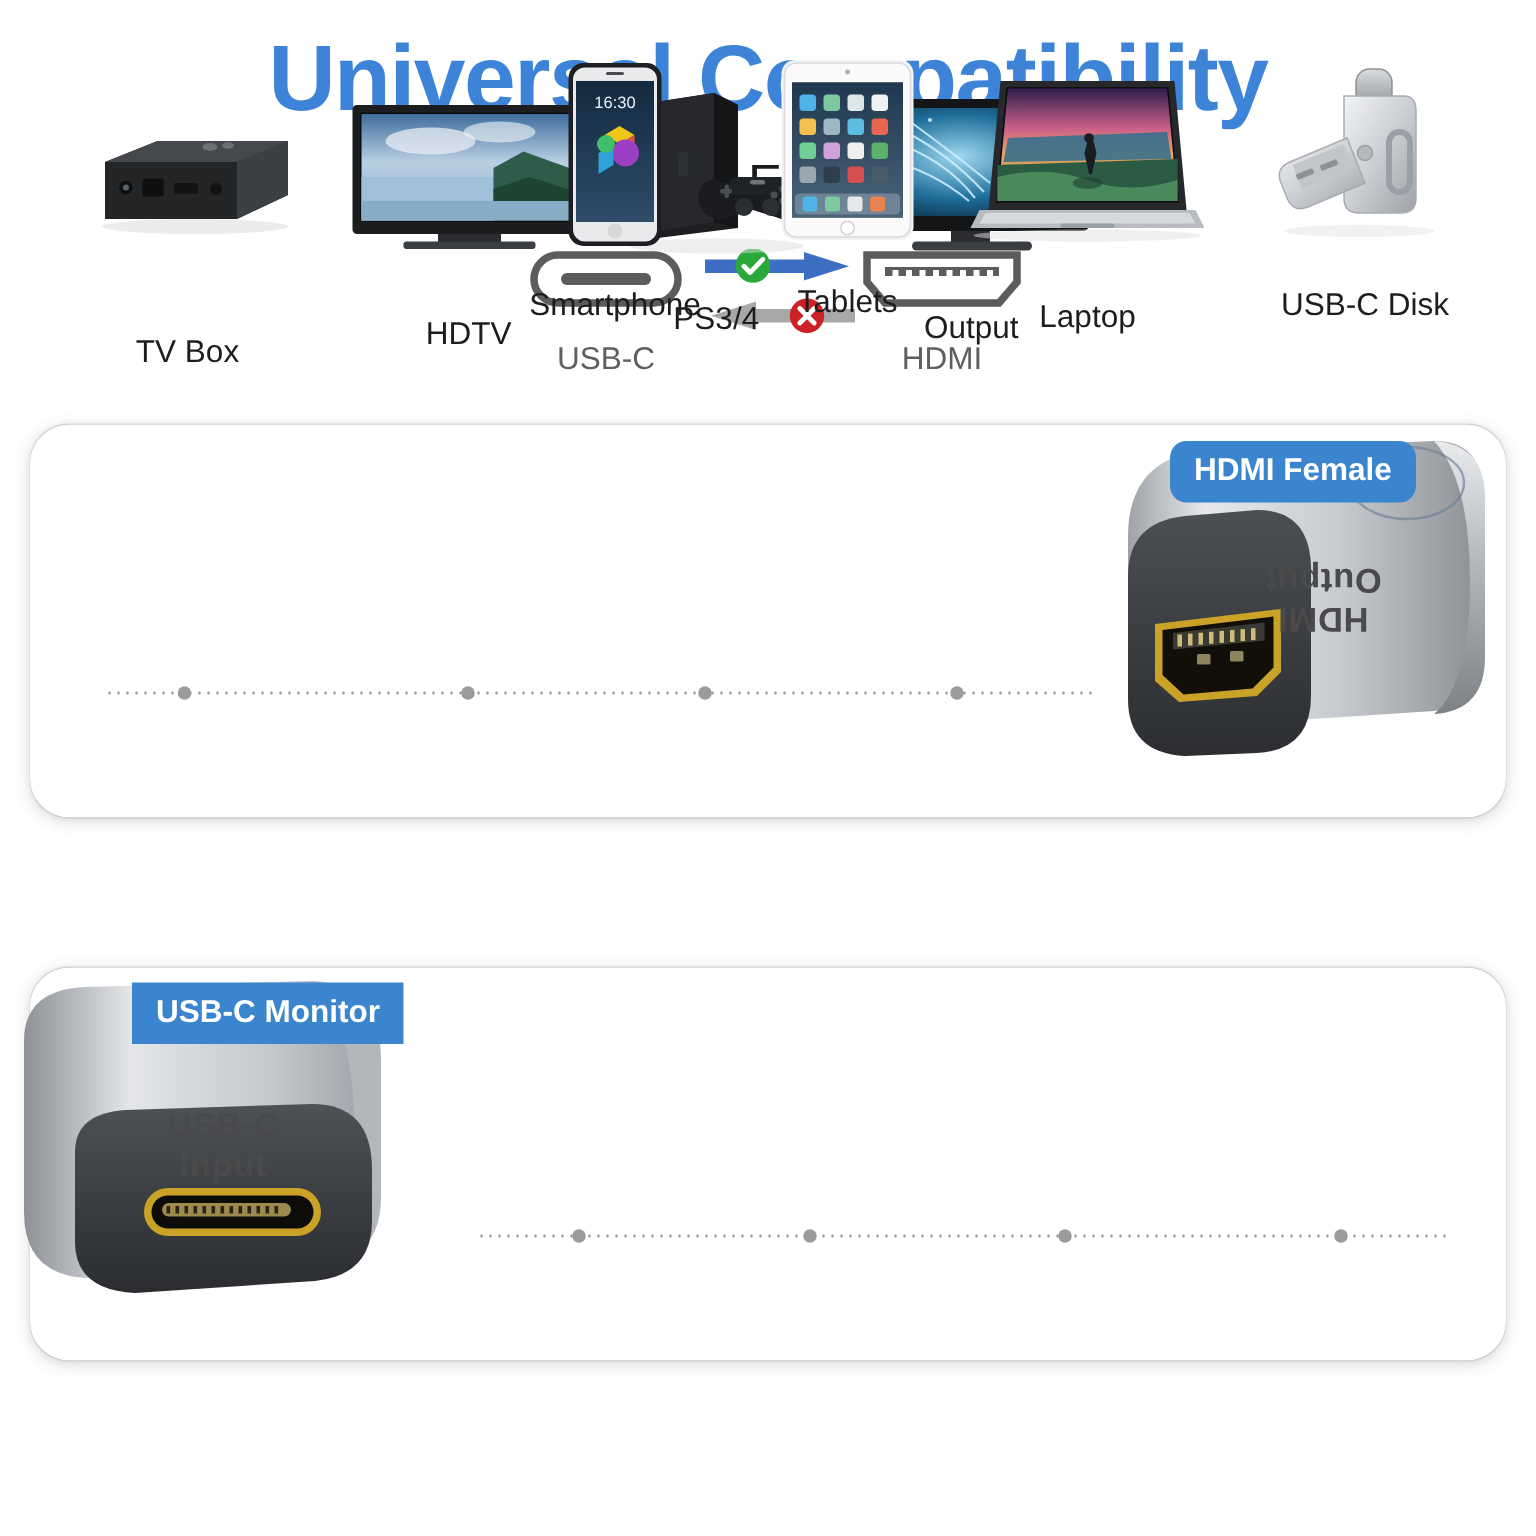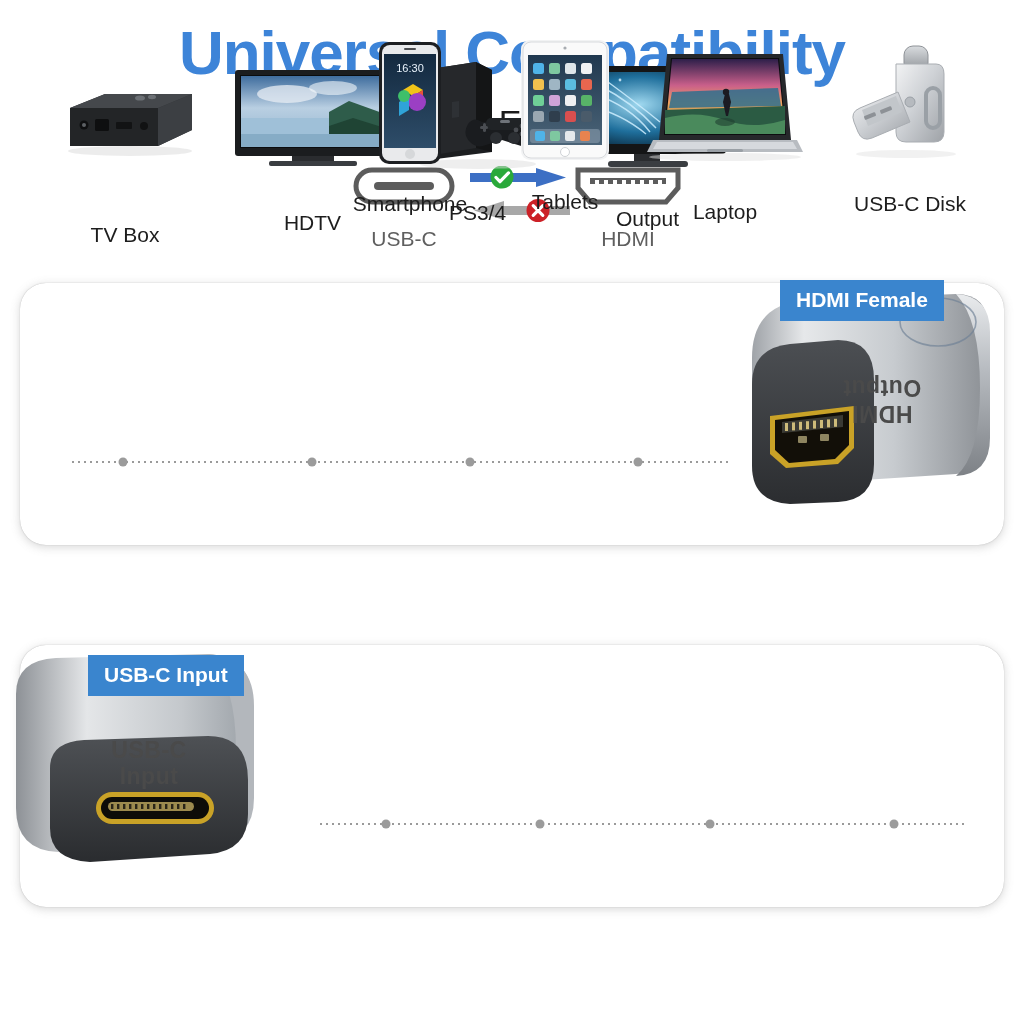--- a/index.html
+++ b/index.html
@@ -74,21 +74,21 @@
   
   .badge {
     position: absolute;
     background: #3a85ce;
     color: #ffffff;
     font-size: 21px; font-weight: 700;
     padding: 8px 16px 9px 16px;
     white-space: nowrap;
     z-index: 6;
   }
-  .badge-hdmi { left: 780px; top: 280px; }
+  .badge-hdmi { left: 780px; top: 294px; border-radius: 11px; }
   .badge-usbc { left: 88px;  top: 655px; }
 
   
   .adapter { position: absolute; z-index: 4; }
   .adapter-hdmi { left: 742px; top: 288px; width: 262px; height: 250px; }
   .adapter-usbc { left: 12px;  top: 650px; width: 268px; height: 250px; }
 
   .body-text {
     position: absolute;
     font-size: 23px; font-weight: 700; color: #4a4a4a;
@@ -505,15 +505,15 @@
           <rect x="165" y="154" width="2.4" height="5"></rect>
         <rect x="171" y="154" width="2.4" height="5"></rect>
       </g>
     </svg>
     <div class="body-text" style="left:62px; top:88px; width:150px;">
       <div>USB-C</div>
       <div>Input</div>
     </div>
   </div>
 
-  <div class="badge badge-usbc">USB-C Input</div>
+  <div class="badge badge-usbc">USB-C Monitor</div>
 
 </div>
 
 </body></html>

